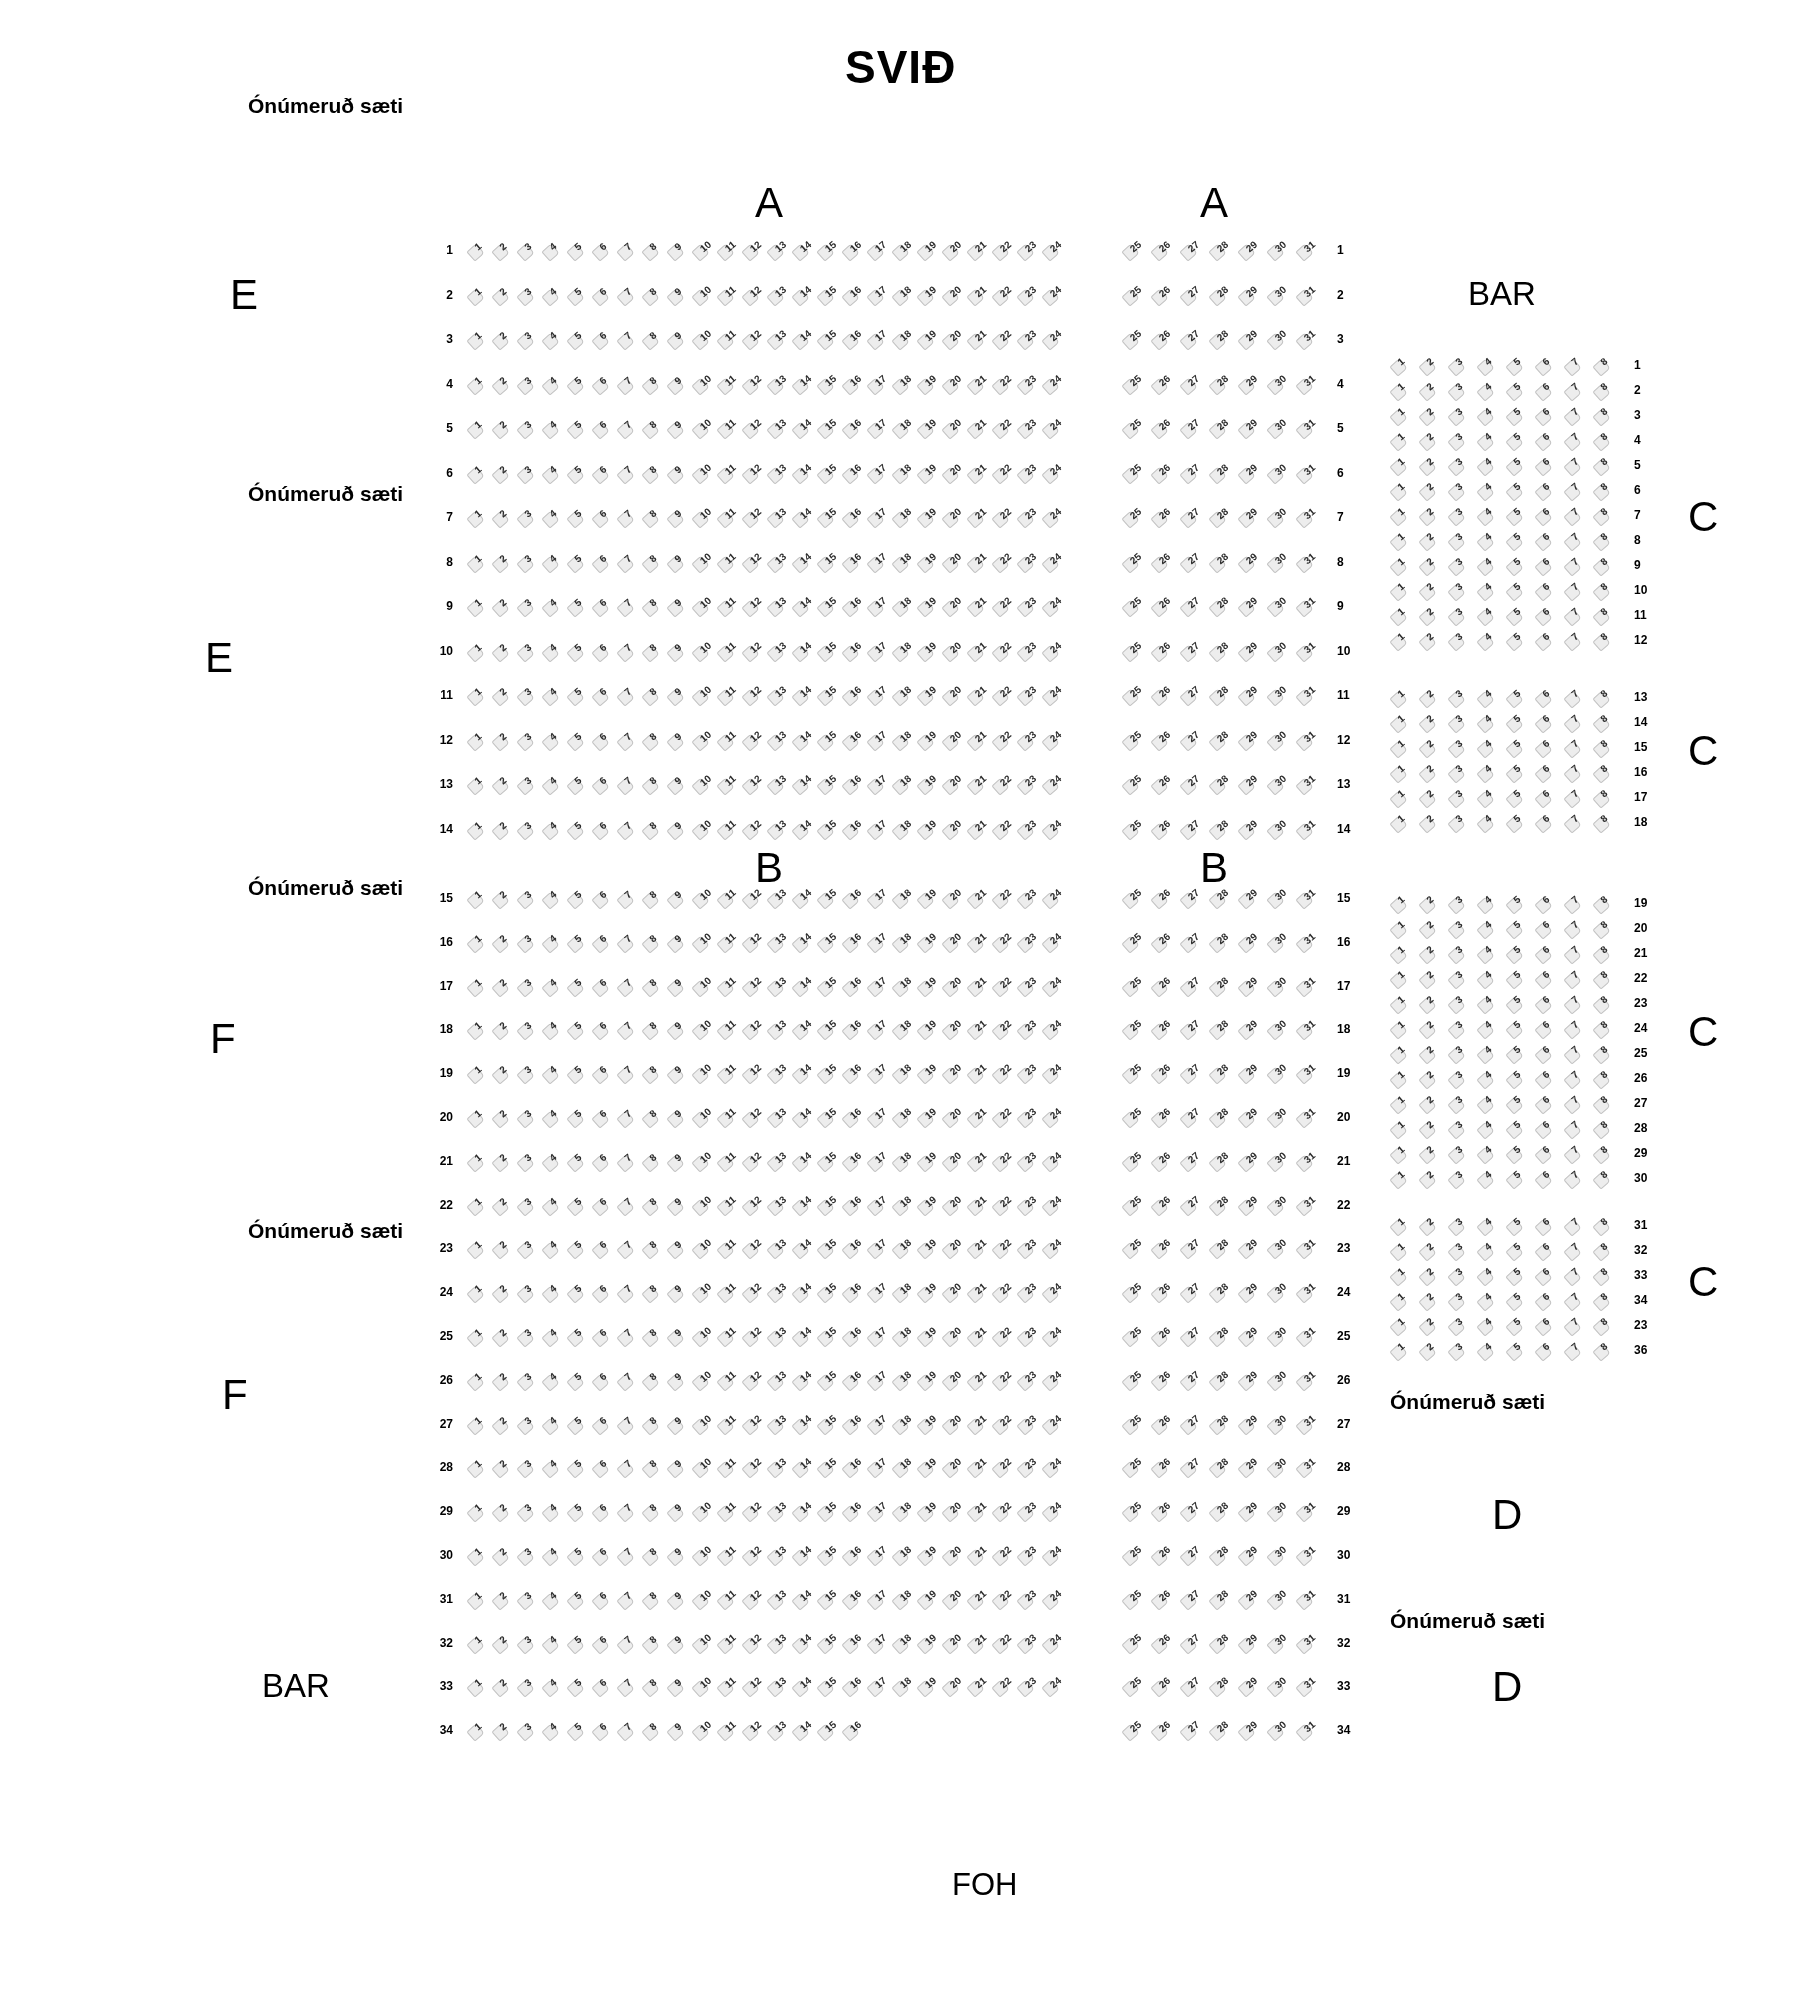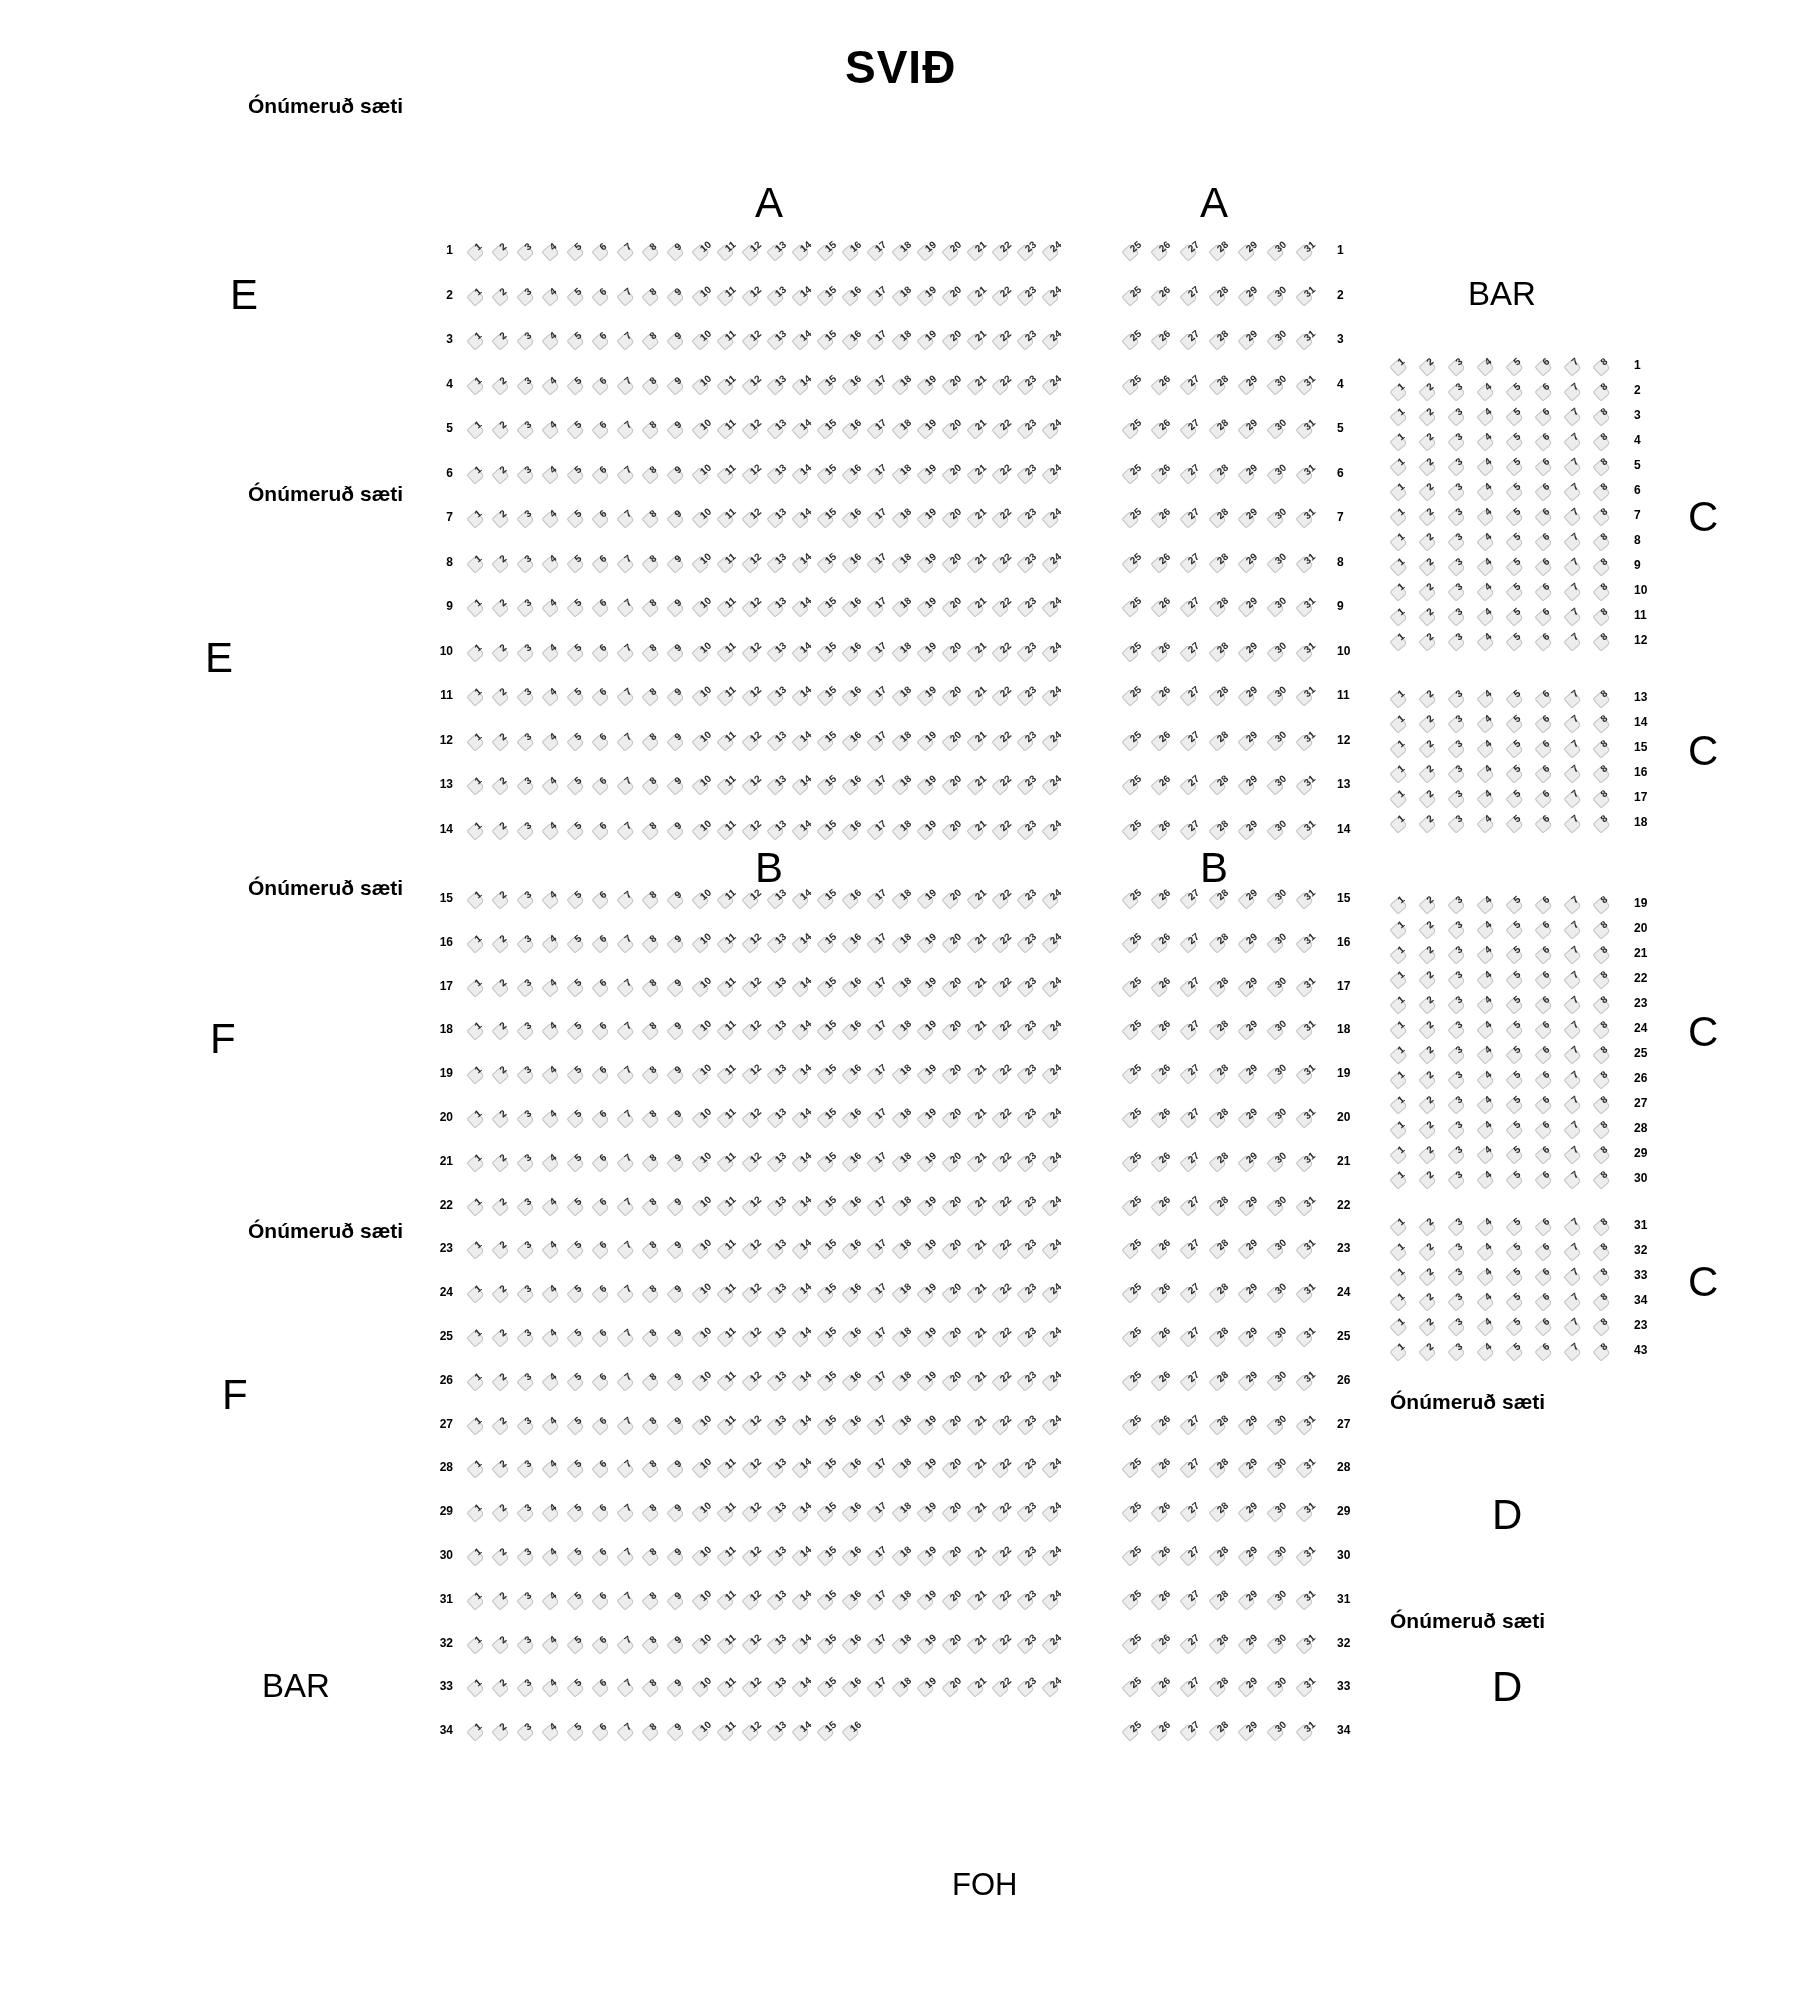--- a/index.html
+++ b/index.html
@@ -470,16 +470,16 @@
       <div class="seat-row" style="top: 1287px; left: 1390px;">
         <span class="seats"><span class="seat" style="width: 29px;"><span class="chair"></span><span class="num">1</span></span><span class="seat" style="width: 29px;"><span class="chair"></span><span class="num">2</span></span><span class="seat" style="width: 29px;"><span class="chair"></span><span class="num">3</span></span><span class="seat" style="width: 29px;"><span class="chair"></span><span class="num">4</span></span><span class="seat" style="width: 29px;"><span class="chair"></span><span class="num">5</span></span><span class="seat" style="width: 29px;"><span class="chair"></span><span class="num">6</span></span><span class="seat" style="width: 29px;"><span class="chair"></span><span class="num">7</span></span><span class="seat" style="width: 29px;"><span class="chair"></span><span class="num">8</span></span></span>
         <span class="rownum r">34</span>
       </div>
       <div class="seat-row" style="top: 1312px; left: 1390px;">
         <span class="seats"><span class="seat" style="width: 29px;"><span class="chair"></span><span class="num">1</span></span><span class="seat" style="width: 29px;"><span class="chair"></span><span class="num">2</span></span><span class="seat" style="width: 29px;"><span class="chair"></span><span class="num">3</span></span><span class="seat" style="width: 29px;"><span class="chair"></span><span class="num">4</span></span><span class="seat" style="width: 29px;"><span class="chair"></span><span class="num">5</span></span><span class="seat" style="width: 29px;"><span class="chair"></span><span class="num">6</span></span><span class="seat" style="width: 29px;"><span class="chair"></span><span class="num">7</span></span><span class="seat" style="width: 29px;"><span class="chair"></span><span class="num">8</span></span></span>
         <span class="rownum r">23</span>
       </div>
       <div class="seat-row" style="top: 1337px; left: 1390px;">
         <span class="seats"><span class="seat" style="width: 29px;"><span class="chair"></span><span class="num">1</span></span><span class="seat" style="width: 29px;"><span class="chair"></span><span class="num">2</span></span><span class="seat" style="width: 29px;"><span class="chair"></span><span class="num">3</span></span><span class="seat" style="width: 29px;"><span class="chair"></span><span class="num">4</span></span><span class="seat" style="width: 29px;"><span class="chair"></span><span class="num">5</span></span><span class="seat" style="width: 29px;"><span class="chair"></span><span class="num">6</span></span><span class="seat" style="width: 29px;"><span class="chair"></span><span class="num">7</span></span><span class="seat" style="width: 29px;"><span class="chair"></span><span class="num">8</span></span></span>
-        <span class="rownum r">43</span>
+        <span class="rownum r">36</span>
       </div>
     </div>
 </div>
 
 </body></html>

